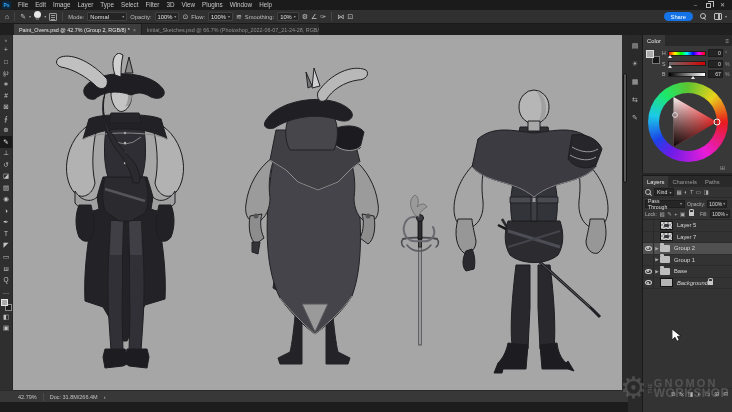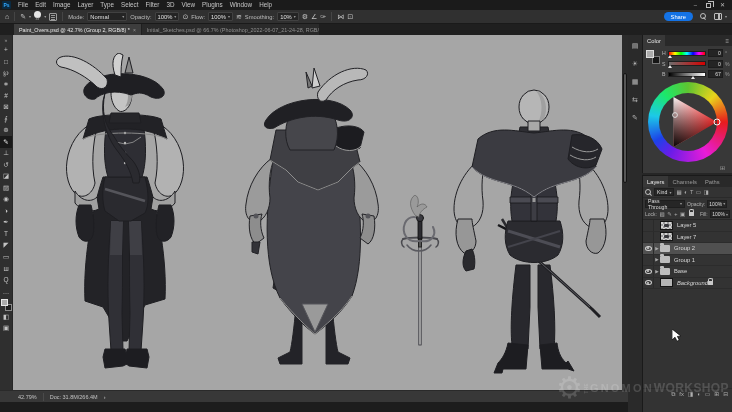--- a/index.html
+++ b/index.html
@@ -113,21 +113,21 @@
   .panel-spacer{height:13px;flex:none}
   
   #statusbar{position:absolute;left:0;top:390px;width:628px;height:12px;background:#383838;border-top:1px solid #2a2a2a;display:flex;align-items:center;gap:6px;padding-left:18px}
   .status-text{font-size:5.5px;color:#c2c2c2}
   .status-div{width:1px;height:8px;background:#4a4a4a}
   #bottomstrip{position:absolute;left:0;top:402px;width:628px;height:10px;background:#1d1d1d}
   
   #watermark{position:absolute;right:3px;bottom:9px;display:flex;align-items:center;z-index:40;pointer-events:none;color:rgba(255,255,255,0.16)}
   #watermark .gear{font-size:30px;line-height:30px;margin-right:1px}
   #watermark .the{font-size:4.5px;letter-spacing:0.5px;writing-mode:vertical-rl;transform:rotate(180deg);margin-right:1px;font-weight:bold}
-  #watermark .wm-lines{display:flex;flex-direction:row;line-height:10px}
+  #watermark .wm-lines{display:flex;flex-direction:column;line-height:10px}
   #watermark .l1{font-size:11px;font-weight:bold;letter-spacing:2.2px}
   #watermark .l2{font-size:12px;font-weight:bold;letter-spacing:0.4px}
   #cursor{position:absolute;left:672px;top:329px;z-index:60}
 </style>
 </head>
 <body>
 
 <div id="titlebar">
   <div class="ps-logo">Ps</div>
   <div id="menubar">

